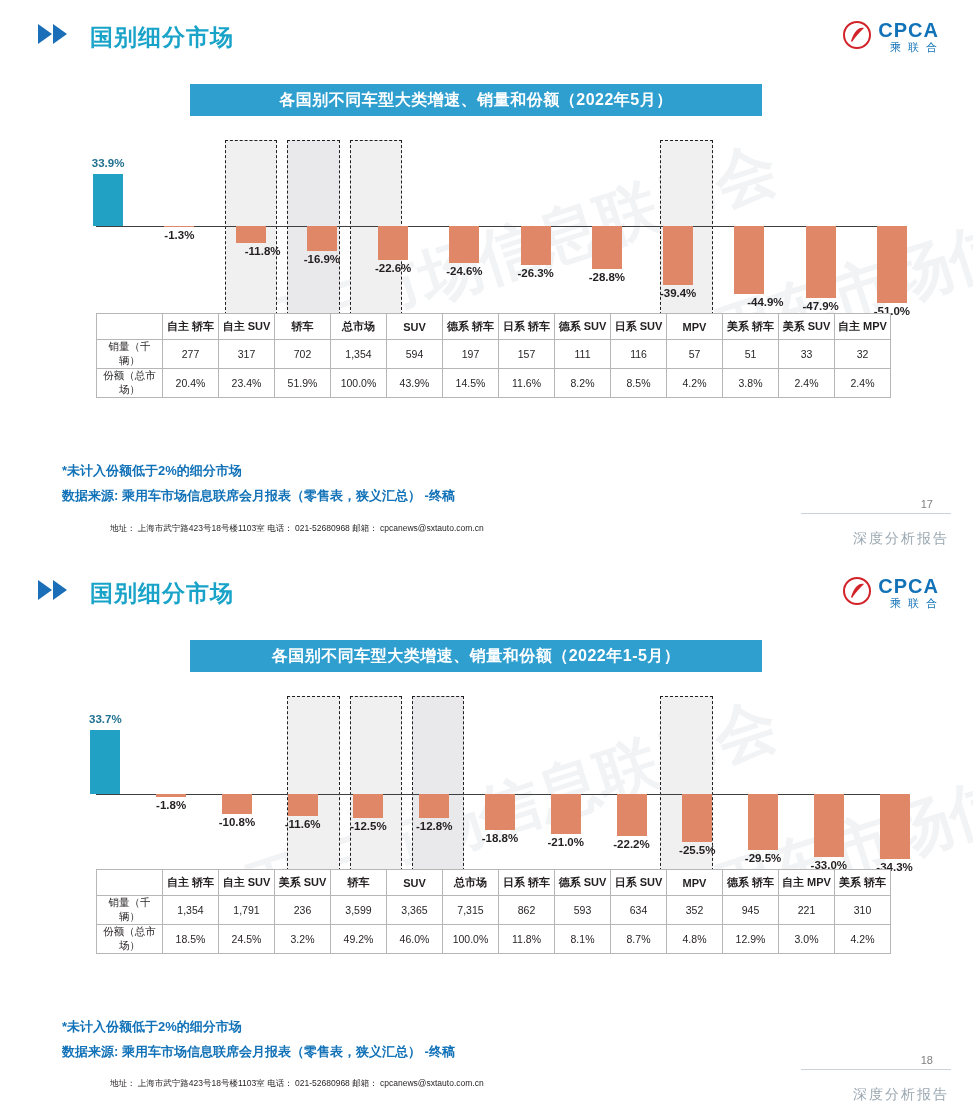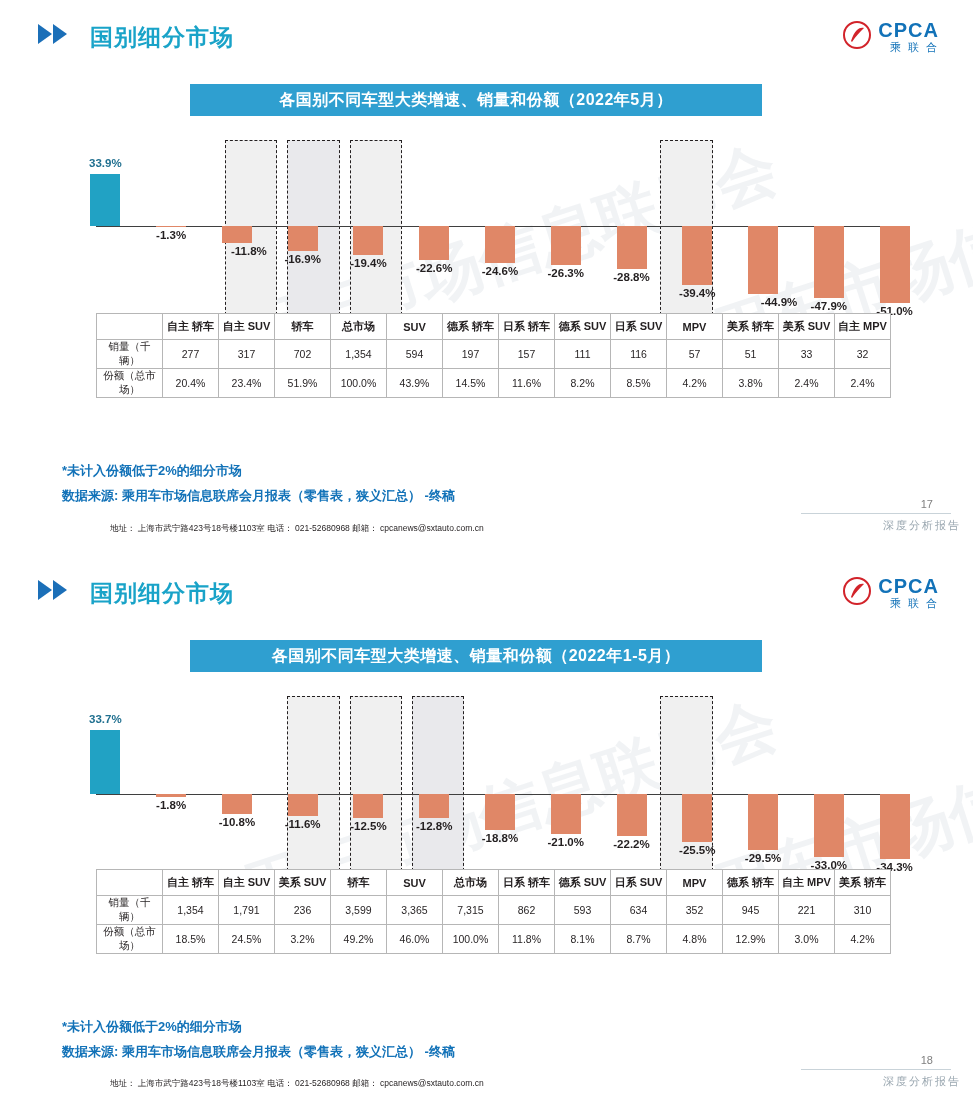--- a/index.html
+++ b/index.html
@@ -179,24 +179,25 @@
     white-space: nowrap;
   }
   .pagenum {
     position: absolute;
     right: 40px;
     font-size: 11px;
     color: #7f7f7f;
   }
   .report-tag {
     position: absolute;
-    right: 12px;
-    font-size: 11px;
+    right: 24px;
+    font-size: 14px;
     color: #9aa7b0;
     letter-spacing: 2px;
+    margin-top: 12px;
   }
   .rule {
     position:absolute;
     right: 22px;
     width: 150px;
     height: 1px;
     background: #c9d3d9;
   }
 </style>
 </head>
@@ -247,24 +248,20 @@
           <div class="bar neg" style="top: 85.5088px; height: 1.97527px;"></div>
           <div class="vlabel" style="top: 89.4841px;">-1.3%</div>
         </div>
         <div class="col">
           <div class="bar neg" style="top: 85.5088px; height: 17.9293px;"></div>
           <div class="vlabel" style="top: 105.438px; margin-left: 12px;">-11.8%</div>
         </div>
         <div class="col">
           <div class="bar neg" style="top: 85.5088px; height: 25.6784px;"></div>
           <div class="vlabel" style="top: 113.187px;">-16.9%</div>
-        </div>
-        <div class="col">
-          <div class="bar neg" style="top: 85.5088px; height: 29.477px;"></div>
-          <div class="vlabel" style="top: 116.986px;">-19.4%</div>
         </div>
         <div class="col">
           <div class="bar neg" style="top: 85.5088px; height: 34.3392px;"></div>
           <div class="vlabel" style="top: 121.848px;">-22.6%</div>
         </div>
         <div class="col">
           <div class="bar neg" style="top: 85.5088px; height: 37.3781px;"></div>
           <div class="vlabel" style="top: 124.887px;">-24.6%</div>
         </div>
         <div class="col">

